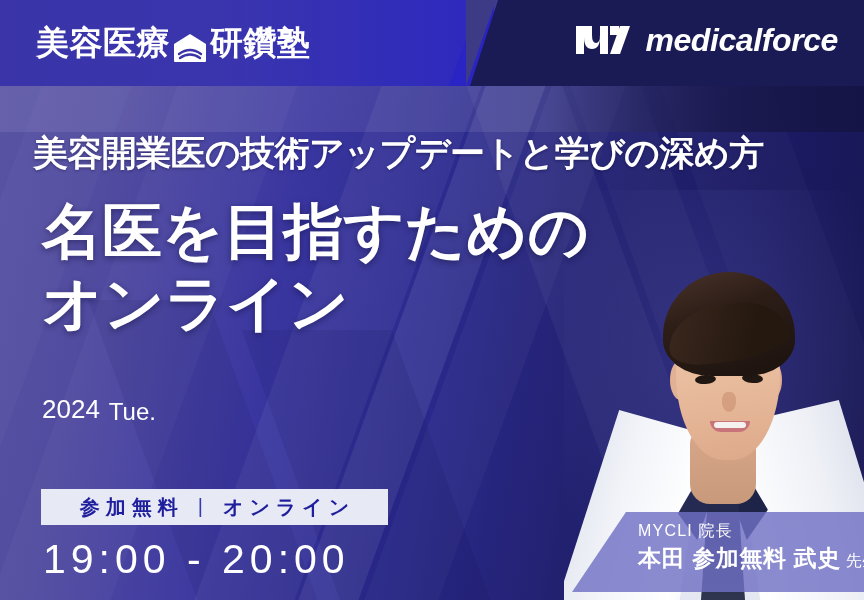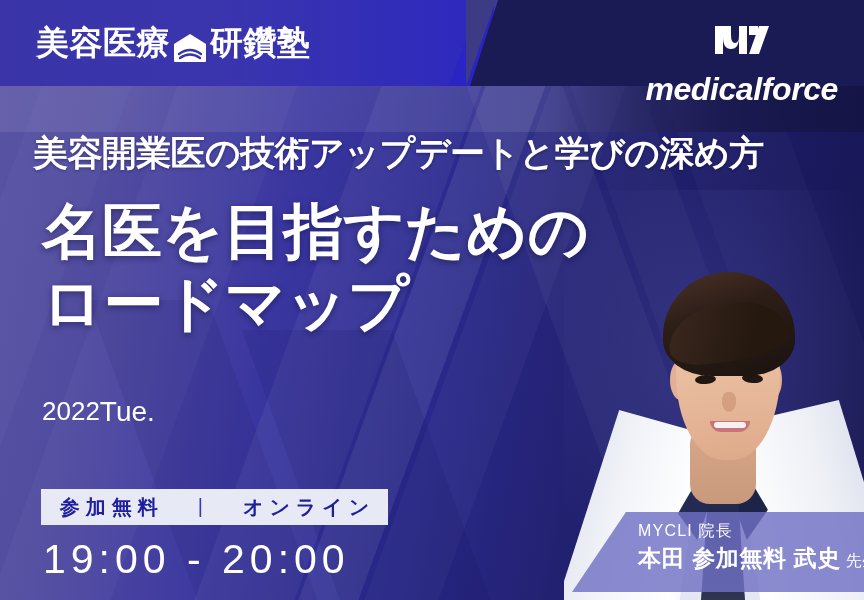--- a/index.html
+++ b/index.html
@@ -134,21 +134,20 @@
     top: 2px;
   }
 
   .mf-logo {
     position: absolute;
     right: 26px;
     top: 22px;
     display: flex;
     align-items: center;
     gap: 13px;
-    flex-direction: column;
   }
   .mf-mark { width: 58px; height: 36px; display:block; }
   .mf-word {
     color: #fff;
     font-size: 32px;
     font-weight: 700;
     font-style: italic;
     letter-spacing: -0.4px;
     line-height: 36px;
   }
@@ -281,38 +280,39 @@
     bottom: 9px;
   }
   .date-main {
     font-size: 74px;
     font-weight: 300;
     line-height: 0.92;
     letter-spacing: -1px;
     margin-left: 4px;
   }
   .date-dow {
-    font-size: 28px;
+    font-size: 24px;
     font-weight: 300;
     line-height: 1;
+    margin-left: 9px;
     position: relative;
     bottom: 7px;
   }
 
   .badge {
     position: absolute;
     left: 41px;
     top: 489px;
     width: 347px;
     height: 36px;
     background: #e7e9f5;
     display: flex;
     align-items: center;
     justify-content: center;
-    gap: 34px;
+    gap: 14px;
   }
   .badge-text {
     color: #1f1f9e;
     font-size: 20px;
     font-weight: 700;
     letter-spacing: 6px;
     line-height: 1;
     padding-left: 6px;
   }
   .badge-sep {
@@ -444,24 +444,24 @@
           <rect x="36" y="4" width="9" height="9" fill="#ffffff"></rect>
         </svg>
       </span>
       <span class="mf-word">medicalforce</span>
     </div>
   </div>
 
   <div class="content">
     <div class="subtitle">美容開業医の技術アップデートと学びの深め方</div>
     <div class="headline">名医を目指すための
-ロードマップ</div>
+オンライン</div>
 
     <div class="date-row">
-      <span class="date-year">2022</span>
+      <span class="date-year">2024</span>
       <span class="date-dow">Tue.</span>
     </div>
 
     <div class="badge">
       <span class="badge-text">参加無料</span>
       <span class="badge-sep">|</span>
       <span class="badge-text">オンライン</span>
     </div>
 
     <div class="time">19:00 - 20:00</div>

